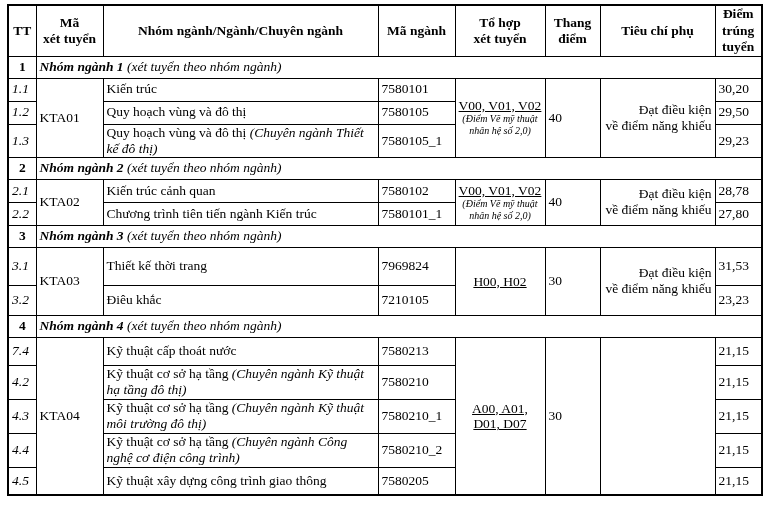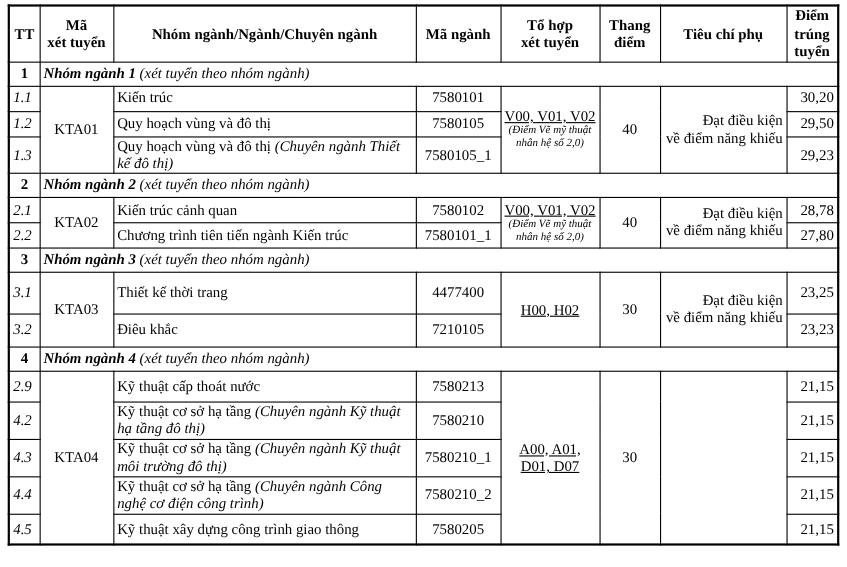--- a/index.html
+++ b/index.html
@@ -26,26 +26,26 @@
   tr.h51{height:51px} tr.h22{height:22px} tr.h23{height:23px}
   tr.h28{height:28px} tr.h30{height:30px} tr.h33{height:33px} tr.h34{height:34px}
   tr.h38{height:38px}
   td.tt { text-align:left; padding-left:3px; font-size:13px;font-style:italic; }
   td.group-no { text-align:center; font-weight:bold; font-size:13.5px; }
   td.group-title { text-align:left; padding-left:66px; white-space:nowrap; }
   .g-main { font-weight:bold; font-style:italic;text-align:right; }
   .g-rest { font-style:italic; }
   td.name { text-align:left; padding:1px 5px; line-height:1.25;margin-left:24px; }
   .name-note { font-style:italic; }
-  td.center { text-align:center; }
+  td.center { }
   td.combo { text-align:center; }
   .combo-main { display:block; white-space:pre-line; line-height:1.15;text-decoration:underline; }
   .combo-note { display:block; font-size:10px; font-style:italic; line-height:1.2; white-space:pre-line; }
   td.criteria { text-align:right; white-space:pre-line; font-size:13px; line-height:1.25; }
-  td.score { text-align:right; }
+  td.score { text-align:left; }
 </style>
 </head>
 <body>
 
 <div class="table-wrap">
 <table class="adm">
   <colgroup>
     <col class="c-tt">
         <col class="c-code">
         <col class="c-name">
@@ -133,43 +133,43 @@
     </tr>
 
     <tr class="h22">
       <td class="group-no">3</td>
       <td class="group-title" colspan="7"><span class="g-main">Nhóm ngành 3</span><span class="g-rest"> (xét tuyển theo nhóm ngành)</span></td>
     </tr>
     <tr class="h38">
       <td class="tt">3.1</td>
       <td class="center" rowspan="2">KTA03</td>
       <td class="name"><span>Thiết kế thời trang</span><span class="name-note"></span></td>
-      <td class="center">4477400</td>
+      <td class="center">7969824</td>
       <td class="combo" rowspan="2">
             <span class="combo-main">H00, H02</span>
             <span class="combo-note"></span>
           </td>
       <td class="center" rowspan="2">30</td>
       <td class="criteria" rowspan="2">Đạt điều kiện
 về điểm năng khiếu</td>
-      <td class="score">23,25</td>
+      <td class="score">31,53</td>
     </tr>
     <tr class="h30">
       <td class="tt">3.2</td>
       <td class="name"><span>Điêu khắc</span><span class="name-note"></span></td>
       <td class="center">7210105</td>
       <td class="score">23,23</td>
     </tr>
 
     <tr class="h22">
       <td class="group-no">4</td>
       <td class="group-title" colspan="7"><span class="g-main">Nhóm ngành 4</span><span class="g-rest"> (xét tuyển theo nhóm ngành)</span></td>
     </tr>
     <tr class="h28">
-      <td class="tt">2.9</td>
+      <td class="tt">7.4</td>
       <td class="center" rowspan="5">KTA04</td>
       <td class="name"><span>Kỹ thuật cấp thoát nước</span><span class="name-note"></span></td>
       <td class="center">7580213</td>
       <td class="combo" rowspan="5">
             <span class="combo-main">A00, A01,
 D01, D07</span>
             <span class="combo-note"></span>
           </td>
       <td class="center" rowspan="5">30</td>
       <td class="criteria" rowspan="5"></td>

